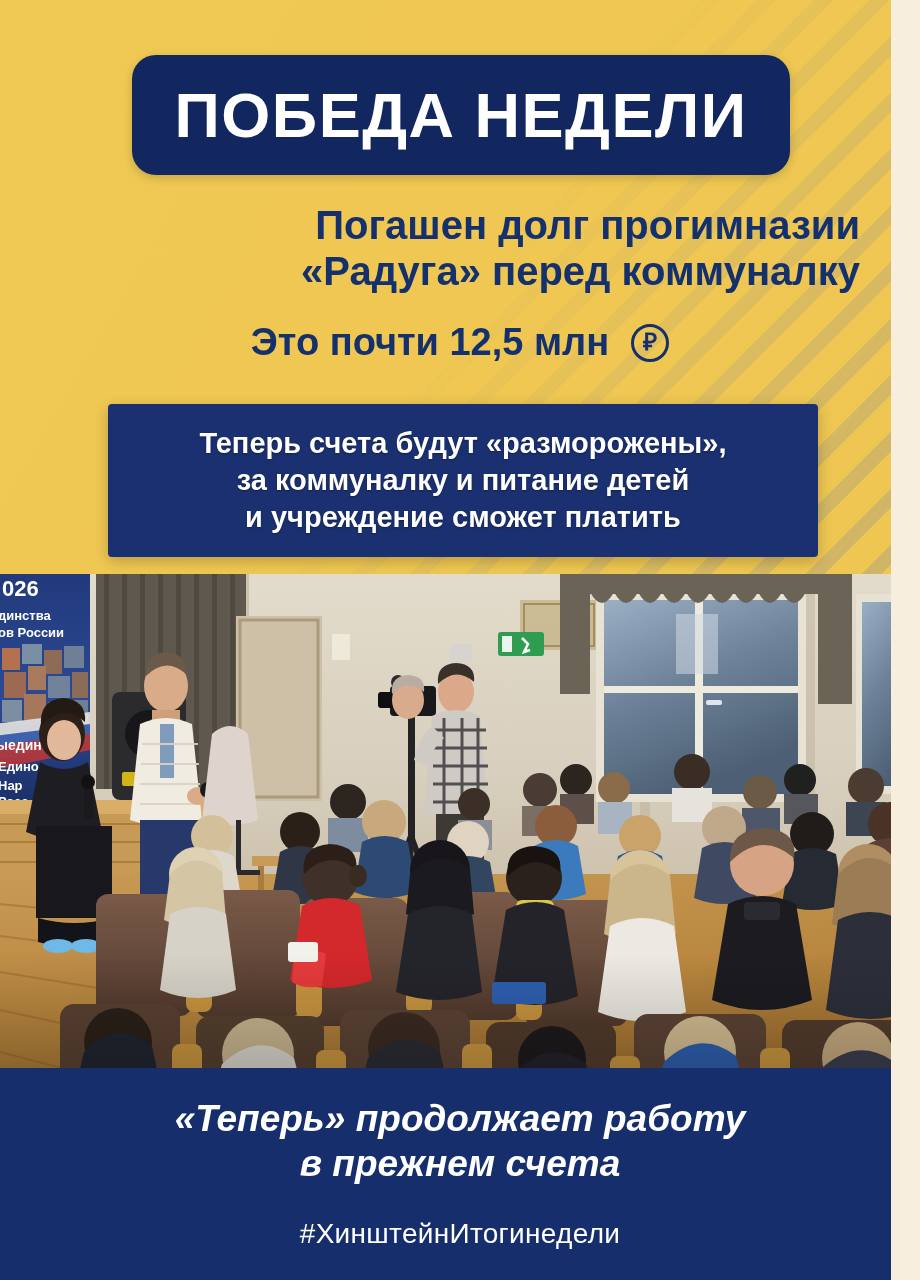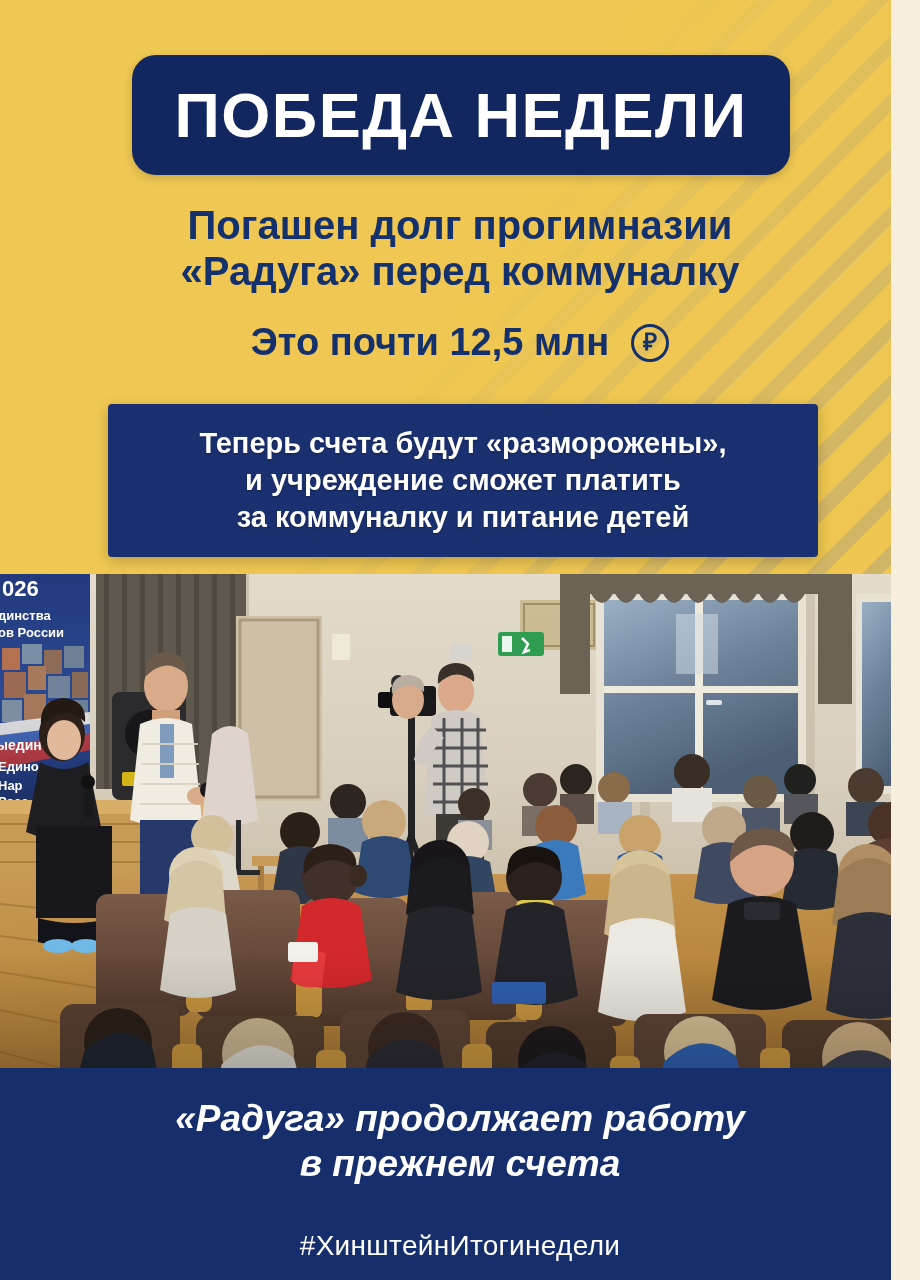--- a/index.html
+++ b/index.html
@@ -59,21 +59,21 @@
     letter-spacing:1.5px;
     white-space:nowrap;
     line-height:1;
   }
 
   
   .headline{
     position:absolute;
     left:60px; top:202px;
     width:800px;
-    text-align:center;
+    text-align:right;
     color:#14316e;
     font-size:40px;
     font-weight:bold;
     line-height:1.16;
     z-index:6;
   }
   .headline .l2{ display:block; }
 
   
   .amount{
@@ -154,21 +154,21 @@
   .footer .f-line{
     color:#ffffff;
     font-size:37px;
     font-weight:bold;
     font-style:italic;
     line-height:1.22;
     text-align:center;
     white-space:nowrap;
   }
   .footer .hashtag{
-    margin-top:44px;
+    margin-top:32px;
     color:#ffffff;
     font-size:28px;
     font-weight:normal;
     letter-spacing:.3px;
     text-align:left;
   }
 </style>
 </head>
 <body>
 
@@ -187,22 +187,22 @@
   </div>
 
   <div class="amount">
     <span>Это почти 12,5 млн</span>
     <span class="ruble-badge">₽</span>
   </div>
 
   <div class="info-card">
     <div class="inner">
       <span>Теперь счета будут «разморожены»,</span>
+      <span>за коммуналку и питание детей</span>
       <span>и учреждение сможет платить</span>
-      <span>за коммуналку и питание детей</span>
     </div>
   </div>
 
   <div class="photo">
     <svg viewBox="0 0 920 538" preserveAspectRatio="xMidYMid slice">
       <defs>
         <linearGradient id="wallG" x1="0" y1="0" x2="0" y2="1">
           <stop offset="0%" stop-color="#e3dbcb"></stop>
           <stop offset="60%" stop-color="#d8cfbe"></stop>
           <stop offset="100%" stop-color="#cabfa9"></stop>
@@ -539,18 +539,18 @@
         <path d="M664 488 q36 -34 72 -6 l14 56 h-100 z" fill="#2e5fae"></path>
         <circle cx="858" cy="484" r="36" fill="#c4a87e"></circle>
         <path d="M822 494 q36 -32 72 -6 l14 50 h-100 z" fill="#3b3f4d"></path>
       </g>
 
       <rect x="0" y="380" width="920" height="158" fill="url(#crowdShade)"></rect>
     </svg>
   </div>
 
   <div class="footer">
-    <div class="f-line">«Радуга» продолжает работу</div>
+    <div class="f-line">«Теперь» продолжает работу</div>
     <div class="f-line">в прежнем счета</div>
     <div class="hashtag">#ХинштейнИтогинедели</div>
   </div>
 
 </div>
 
 </body></html>

